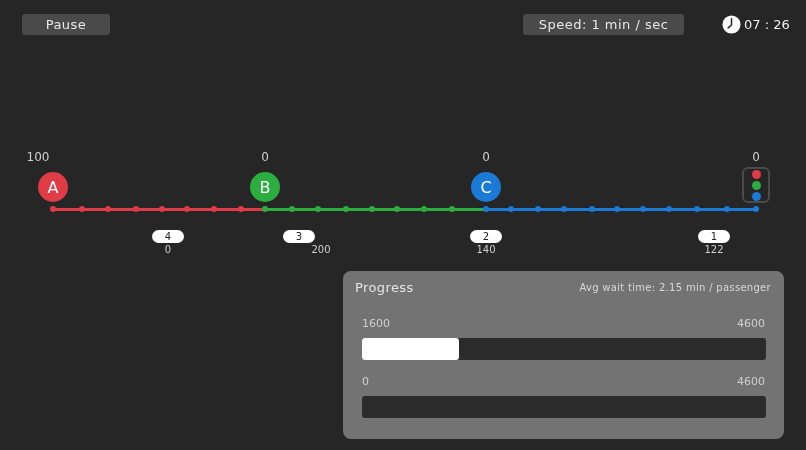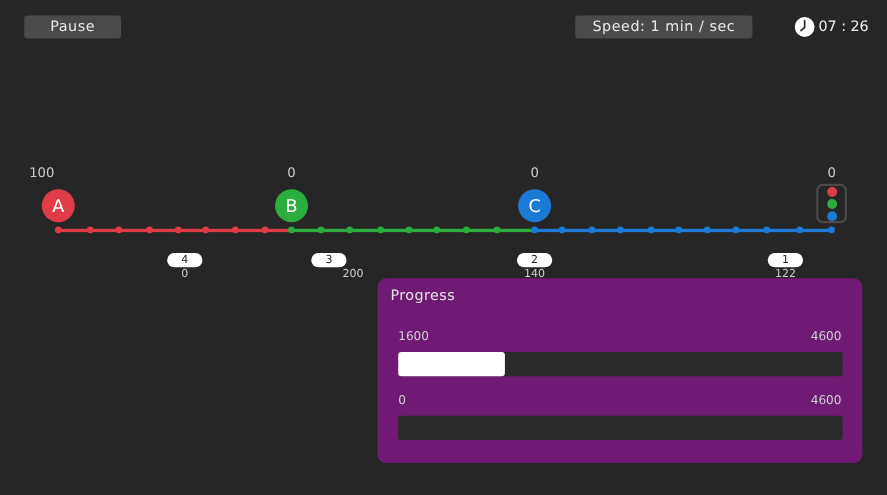--- a/index.html
+++ b/index.html
@@ -30,22 +30,22 @@
     display:flex; flex-direction:column; align-items:center; justify-content:center; gap:2px;
   }
   .signal span { width:9px; height:9px; border-radius:50%; display:block; }
   .pill {
     position:absolute; top:230px; width:32px; height:13px; background:#fff; color:#222;
     border-radius:7px; font-size:10px; display:flex; align-items:center; justify-content:center;
     transform:translateX(-50%);
   }
   .pill-sub { position:absolute; top:244px; font-size:10px; color:#cfcfcf; transform:translateX(-50%); }
   #panel {
-    position:absolute; left:343px; top:253px; width:441px; height:168px;
-    background:#701a75; border-radius:8px;
+    position:absolute; left:343px; top:271px; width:441px; height:168px;
+    background:#737373; border-radius:8px;
   }
   #panel-title { position:absolute; left:12px; top:9px; font-size:13px; color:#e6e6e6; letter-spacing:0.4px; }
   #panel-wait { position:absolute; right:13px; top:11px; font-size:10px; color:#d8d8d8; letter-spacing:0.3px; }
   .bar-lbl { position:absolute; font-size:11px; color:#cfcfcf; }
   .bar-track { position:absolute; left:19px; width:404px; height:22px; background:#2b2b2b; border-radius:3px; }
   .bar-fill { position:absolute; left:0; top:0; height:100%; background:#ffffff; border-radius:3px; }
 </style>
 </head>
 <body>
 
@@ -110,20 +110,21 @@
 
 <div class="signal">
   <span style="background:#e03c47"></span>
     <span style="background:#2cad3f"></span>
     <span style="background:#1a7ad6"></span>
 </div>
 <div class="count" style="left:756px">0</div>
 
 <div id="panel">
   <div id="panel-title">Progress</div>
+  <div id="panel-wait">Avg wait time: 2.15 min / passenger</div>
 
   <div class="bar-lbl" style="left:19px; top:46px">1600</div>
   <div class="bar-lbl" style="right:19px; top:46px">4600</div>
   <div class="bar-track" style="top:67px">
       <div class="bar-fill" id="fill0" style="width: 24%;"></div>
     </div>
 
   <div class="bar-lbl" style="left:19px; top:104px">0</div>
   <div class="bar-lbl" style="right:19px; top:104px">4600</div>
   <div class="bar-track" style="top:125px">

